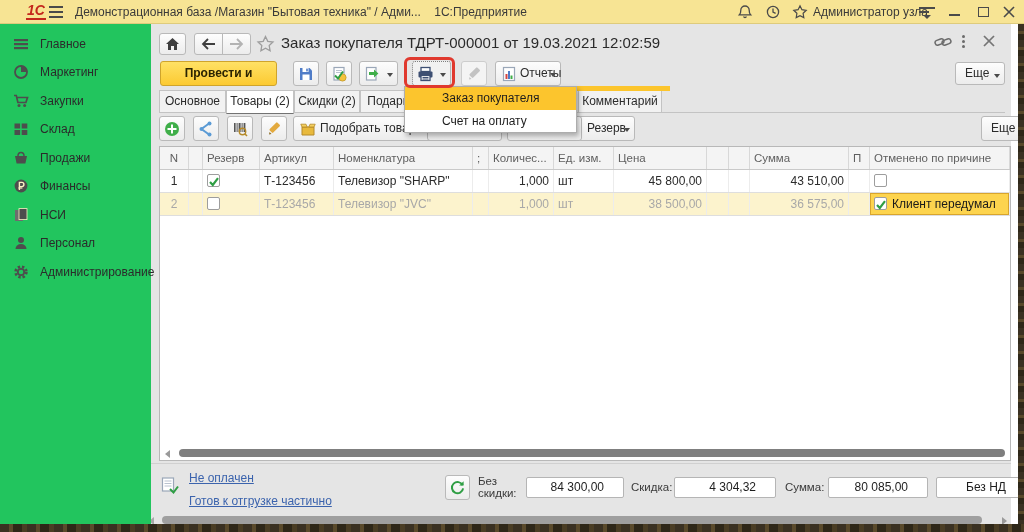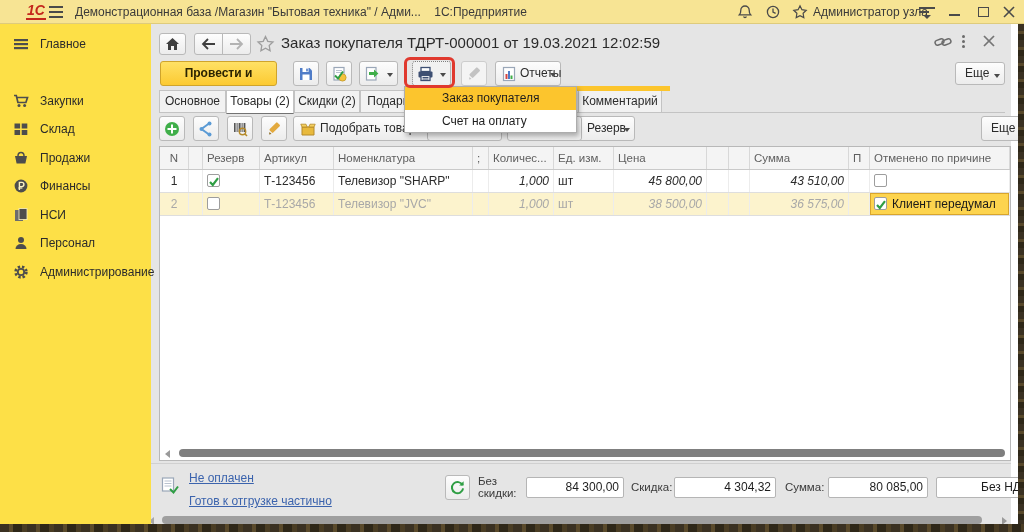--- a/index.html
+++ b/index.html
@@ -19,21 +19,21 @@
   .tb-ico { position:absolute; top:4px; width:17px; height:17px; cursor:pointer; }
   .user-name { position:absolute; left:813px; top:5px; font-size:12px; color:#3a3a3a; cursor:pointer; }
   .svc-icon { position:absolute; left:919px; top:7px; width:16px; height:11px; cursor:pointer; }
   .svc-icon i { display:block; height:2px; background:#4a4a4a; margin-bottom:2px; }
   .svc-icon u { display:block; width:0; height:0; margin:1px auto 0; border-left:4px solid transparent; border-right:4px solid transparent; border-top:4px solid #4a4a4a; }
   .win-btn { position:absolute; top:4px; width:18px; height:16px; cursor:pointer; }
   .win-min i { position:absolute; left:3px; top:10px; width:11px; height:2px; background:#4a4a4a; }
   .win-max i { position:absolute; left:3px; top:3px; width:11px; height:10px; border:1.6px solid #4a4a4a; }
 
   
-  .sidebar { position:absolute; left:0; top:24px; width:151px; height:500px; background:#fde047; z-index:5; }
+  .sidebar { position:absolute; left:0; top:24px; width:151px; height:500px; background:#22c55e; z-index:5; }
   .side-item { position:absolute; left:0; width:151px; height:25px; cursor:pointer; }
   .side-item svg { position:absolute; left:13px; top:3px; }
   .side-item span { position:absolute; left:40px; top:4px; font-size:12px; color:#2b2b2b; }
 
   
   .main { position:absolute; left:144px; top:24px; width:867px; height:500px; background:#e5e5e5; }
 
   
   .btn { background:linear-gradient(#fdfdfd,#ececec); border:1px solid #b9b9b9; border-radius:3px; cursor:pointer; }
   .home-btn { position:absolute; left:15px; top:9px; width:27px; height:22px; }
@@ -83,38 +83,38 @@
   .reserve-btn { position:absolute; left:434px; top:92px; width:57px; height:25px; font-size:12px; color:#2b2b2b; text-align:left; padding-left:8px; line-height:23px; }
   .more-items { position:absolute; left:837px; top:92px; width:45px; height:25px; font-size:12px; color:#2b2b2b; text-align:left; padding-left:9px; line-height:23px; }
 
   
   .tbl { position:absolute; left:15px; top:122px; width:852px; height:315px; border:1px solid #b8b8b8; background:#fff; }
   .trow { display:grid; grid-template-columns:29px 14px 57px 74px 139px 16px 65px 60px 93px 22px 21px 99px 21px 1fr; }
   .thead { height:23px; background:#f4f4f4; border-bottom:1px solid #c9c9c9; color:#5f5f5f; }
   .thead > div { border-right:1px solid #d8d8d8; line-height:22px; padding:0 4px; font-size:11.5px; overflow:hidden; white-space:nowrap; }
   .tbody-row { height:23px; border-bottom:1px solid #dedede; }
   .tbody-row > div { border-right:1px solid #ececec; line-height:22px; padding:0 4px; font-size:12px; overflow:hidden; white-space:nowrap; }
-  .c-center { text-align:center; } .c-right { text-align:right;font-style:italic; }
+  .c-center { text-align:center; } .c-right { text-align:right; }
   .row-cancelled { background:#fcf3cd; color:#a8a8a8; }
   .cell-sel { background:#fdd44e; color:#1a1a1a; box-shadow:inset 0 0 0 1px #d9a52c; display:flex; align-items:center; gap:5px; }
   .chk { display:inline-block; width:13px; height:13px; background:#fff; border:1px solid #9d9d9d; border-radius:2px; vertical-align:middle; position:relative; top:-1px; cursor:pointer; }
   .chk svg { position:absolute; left:0; top:1px; }
   .tbl-hscroll { position:absolute; left:3px; right:3px; bottom:2px; height:10px; }
   .hs-arrow { position:absolute; top:2px; width:0; height:0; border-top:4px solid transparent; border-bottom:4px solid transparent; cursor:pointer; }
   .hs-left { left:2px; border-right:5px solid #9a9a9a; }
   .tbl-thumb { position:absolute; left:16px; top:1px; width:826px; height:8px; background:#7f7f7f; border-radius:4px; cursor:pointer; }
 
   
   .footer-sep { position:absolute; left:0; top:439px; width:867px; border-top:1px solid #d0d0d0; }
   .status-ico { position:absolute; left:17px; top:453px; }
   .flink { position:absolute; left:45px; font-size:12px; color:#3b63ad; text-decoration:underline; cursor:pointer; white-space:nowrap; }
   .refresh-btn { position:absolute; left:301px; top:451px; width:25px; height:25px; }
   .refresh-btn svg { margin:3px 0 0 3px; }
   .flabel { position:absolute; font-size:11.5px; color:#3a3a3a; }
-  .ffield { position:absolute; top:453px; height:21px; border:1px solid #b5b5b5; border-radius:2px; background:#fff; font-size:12px; line-height:19px; text-align:right; padding:0 4px; color:#1d1d1d; }
+  .ffield { position:absolute; top:453px; height:21px; border:1px solid #b5b5b5; border-radius:2px; background:#fff; font-size:12px; line-height:19px; text-align:right; padding:0 19px; color:#1d1d1d; }
 
   
   .form-hscroll { position:absolute; left:5px; top:491px; width:860px; height:10px; }
   .fs-left { left:0; border-right:5px solid #a8a8a8; }
   .fs-thumb { position:absolute; left:13px; top:1px; width:820px; height:8px; background:#9f9f9f; border-radius:4px; cursor:pointer; }
   .fs-right { position:absolute; right:2px; top:2px; width:0; height:0; border-top:4px solid transparent; border-bottom:4px solid transparent; border-left:5px solid #9a9a9a; cursor:pointer; }
 
   
   .desktop-right { position:absolute; left:1018px; top:24px; width:6px; height:508px; background:repeating-linear-gradient(180deg,#3a3122 0 7px,#57482a 7px 10px,#2e2718 10px 16px); z-index:50; }
   .desktop-bottom { position:absolute; left:0; top:524px; width:1024px; height:8px; background:repeating-linear-gradient(90deg,#3a3122 0 9px,#5a4a2b 9px 13px,#2e2718 13px 22px,#4a3d24 22px 27px); z-index:50; }
@@ -173,20 +173,27 @@
   </div>
 
   <div class="sidebar">
     <div class="side-item" style="top:9px">
       <svg width="16" height="16" viewBox="0 0 16 16">
           <rect x="1" y="3" width="14" height="2.2" fill="#4d4d4d"></rect>
           <rect x="1" y="7" width="14" height="2.2" fill="#4d4d4d"></rect>
           <rect x="1" y="11" width="14" height="2.2" fill="#4d4d4d"></rect>
         </svg>
       <span>Главное</span>
+    </div>
+    <div class="side-item" style="top:37px">
+      <svg width="16" height="16" viewBox="0 0 16 16">
+          <circle cx="8" cy="8" r="6" fill="none" stroke="#4d4d4d" stroke-width="1.8"></circle>
+          <path d="M8 8 L8 1.6 A6.4 6.4 0 0 1 14.4 8 z" fill="#4d4d4d"></path>
+        </svg>
+      <span>Маркетинг</span>
     </div>
     <div class="side-item" style="top:66px">
       <svg width="17" height="16" viewBox="0 0 17 16">
           <path d="M1 2.5 h2.3 l1.6 7 h8 l1.6-5 H4.2" fill="none" stroke="#4d4d4d" stroke-width="1.7"></path>
           <circle cx="6" cy="12.6" r="1.5" fill="#4d4d4d"></circle>
           <circle cx="11.6" cy="12.6" r="1.5" fill="#4d4d4d"></circle>
         </svg>
       <span>Закупки</span>
     </div>
     <div class="side-item" style="top:123px">

